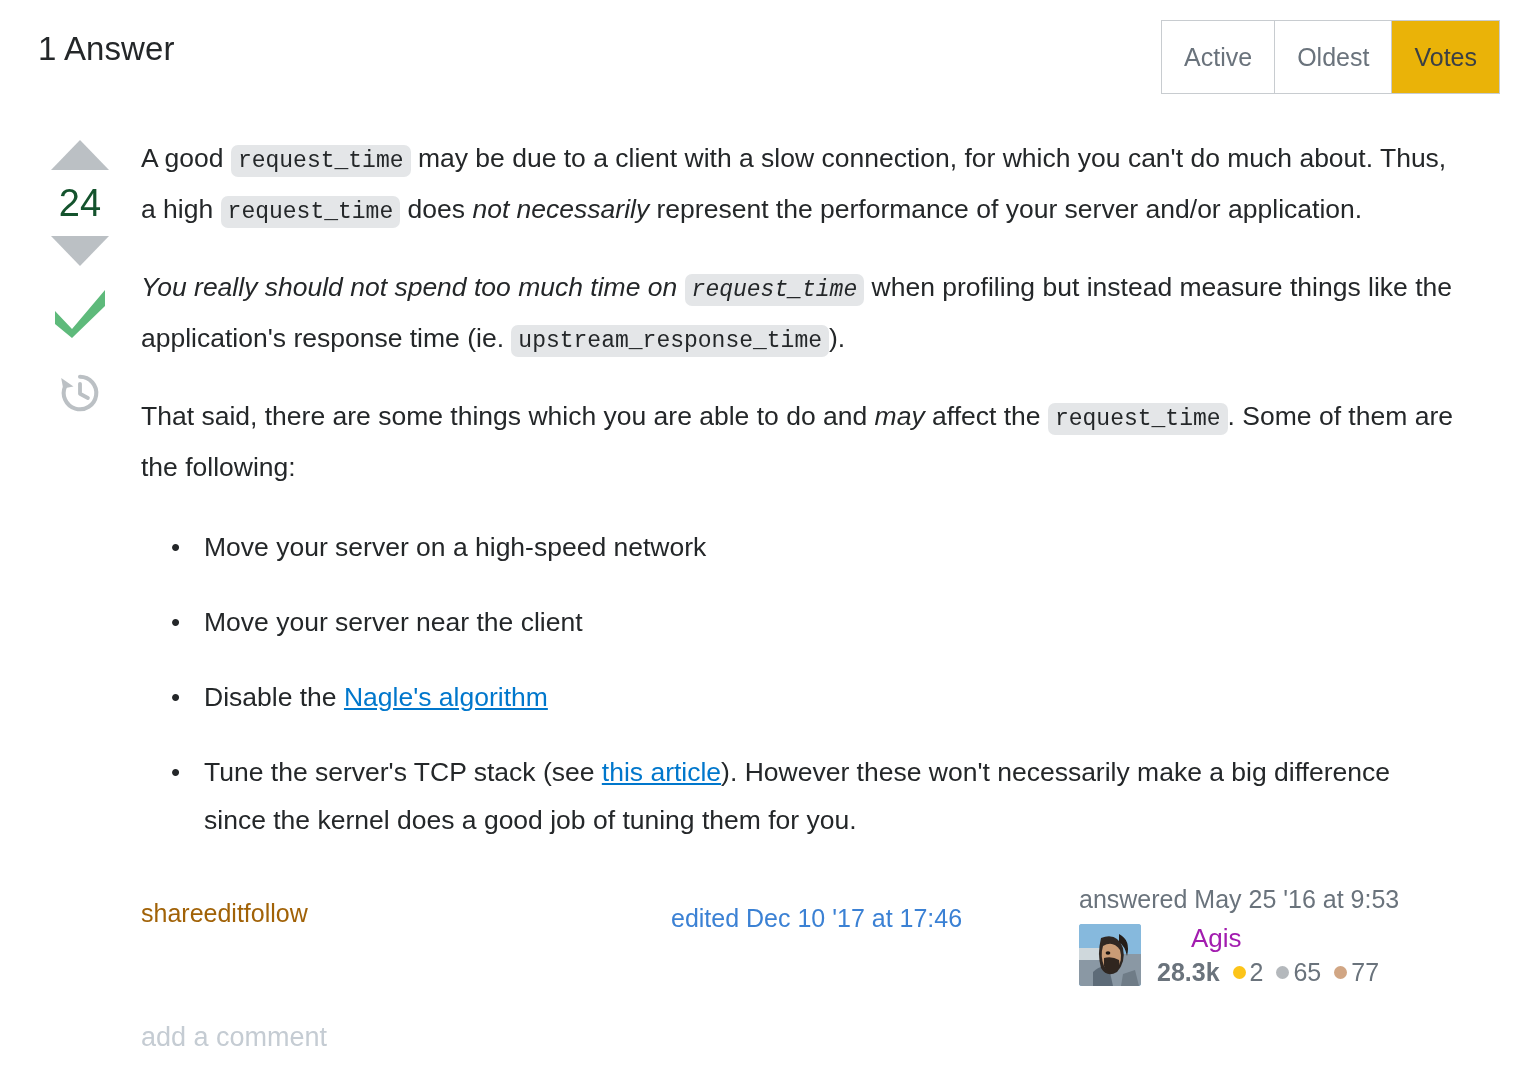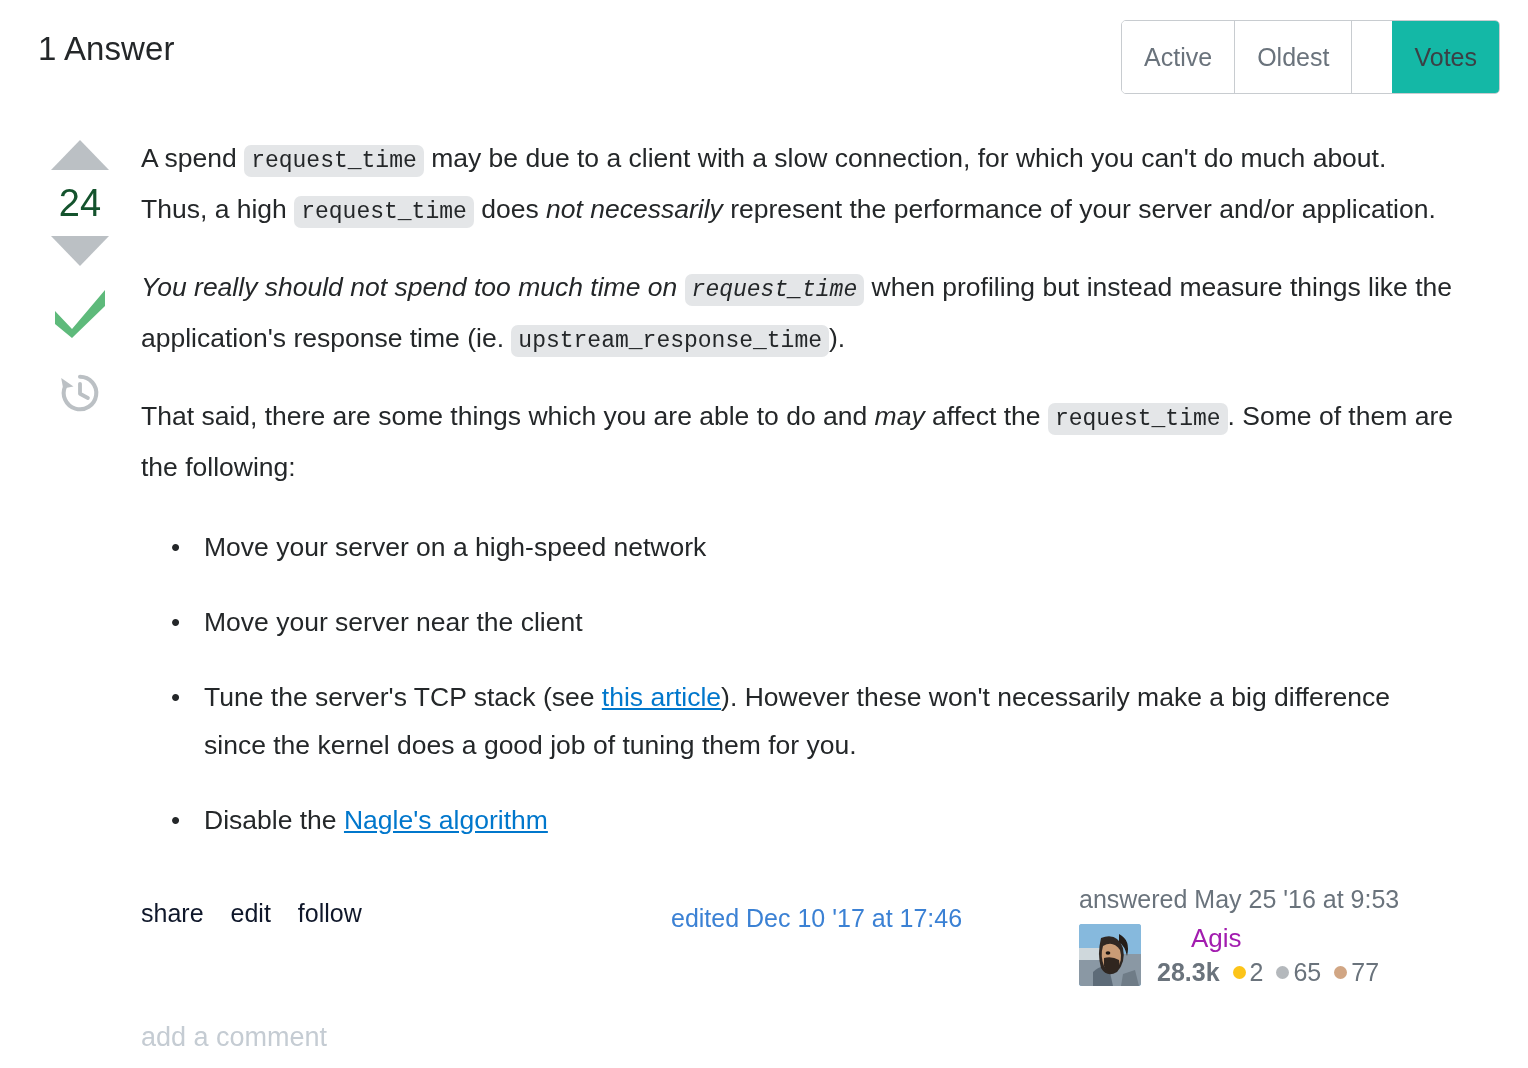--- a/index.html
+++ b/index.html
@@ -31,44 +31,43 @@
     font-weight: 400;
     color: #242729;
     letter-spacing: 0.1px;
   }
   #sort-tabs {
     position: absolute;
     right: 28px;
     top: 20px;
     display: flex;
     border: 1px solid #c8ccd0;
-    border-radius: 5px;
+    border-radius: 0;
     overflow: hidden;
     background: #fff;
     height: 72px;
     text-align: right;
   }
   .sort-tab {
     display: flex;
     align-items: center;
     justify-content: center;
     padding: 0 22px;
     font-size: 25px;
     color: #6a737c;
     background: #fff;
     border-right: 1px solid #c8ccd0;
     cursor: pointer;
     min-width: 78px;
     box-sizing: border-box;
   }
   .sort-tab:last-child { border-right: none; }
   .sort-tab.selected {
-    background: #14b8a6;
+    background: #eab308;
     color: #3b4045;
-    margin-left: 40px;
   }
 
   
   #answer {
     position: absolute;
     left: 0;
     top: 110px;
     width: 1528px;
   }
 
@@ -166,23 +165,22 @@
     left: 141px;
     top: 775px;
     width: 1350px;
     height: 140px;
   }
   #post-menu {
     position: absolute;
     left: 0;
     top: 14px;
     display: flex;
-    gap: 27px;
-    font-size: 25px;
-    color: #0f172a;
+    font-size: 25px;
+    color: #a16207;
   }
   #post-menu span { cursor: pointer; }
 
   #edited-signature {
     position: absolute;
     left: 530px;
     top: 19px;
     font-size: 25px;
     color: #3b81d4;
     cursor: pointer;
@@ -291,31 +289,31 @@
       <svg width="46" height="46" viewBox="0 0 24 24" xmlns="http://www.w3.org/2000/svg">
         <path d="M12 3.5a8.5 8.5 0 1 1-7.7 4.9" fill="none" stroke="#bbc0c4" stroke-width="2.1" stroke-linecap="round"></path>
         <path d="M2.2 4.2 L3.2 9.6 L8.6 8.6 Z" fill="#bbc0c4"></path>
         <path d="M12 7.2 L12 12.4 L16.1 14.6" fill="none" stroke="#bbc0c4" stroke-width="2" stroke-linecap="round" stroke-linejoin="round"></path>
       </svg>
     </div>
   </div>
 
   <div id="post-body">
 
-    <p><span>A spend </span><code>request_time</code><span> may be due to a client with a slow connection, for which you can't do much about. Thus, a high </span><code>request_time</code><span> does </span><em>not necessarily</em><span> represent the performance of your server and/or application.</span></p>
+    <p><span>A good </span><code>request_time</code><span> may be due to a client with a slow connection, for which you can't do much about. Thus, a high </span><code>request_time</code><span> does </span><em>not necessarily</em><span> represent the performance of your server and/or application.</span></p>
 
     <p><em><span>You really should not spend too much time on </span><code>request_time</code></em><span> when profiling but instead measure things like the application's response time (ie. </span><code>upstream_response_time</code><span>).</span></p>
 
     <p><span>That said, there are some things which you are able to do and </span><em>may</em><span> affect the </span><code>request_time</code><span>. Some of them are the following:</span></p>
 
     <ul id="post-list">
       <li><span>Move your server on a high-speed network</span></li>
       <li><span>Move your server near the client</span></li>
+      <li><span>Disable the </span><a class="body-link" href="#">Nagle's algorithm</a><span></span></li>
       <li><span>Tune the server's TCP stack (see </span><a class="body-link" href="#">this article</a><span>). However these won't necessarily make a big difference since the kernel does a good job of tuning them for you.</span></li>
-      <li><span>Disable the </span><a class="body-link" href="#">Nagle's algorithm</a><span></span></li>
     </ul>
   </div>
 
   <div id="post-footer">
 
     <div id="post-menu">
       <span>share</span>
       <span>edit</span>
       <span>follow</span>
     </div>

